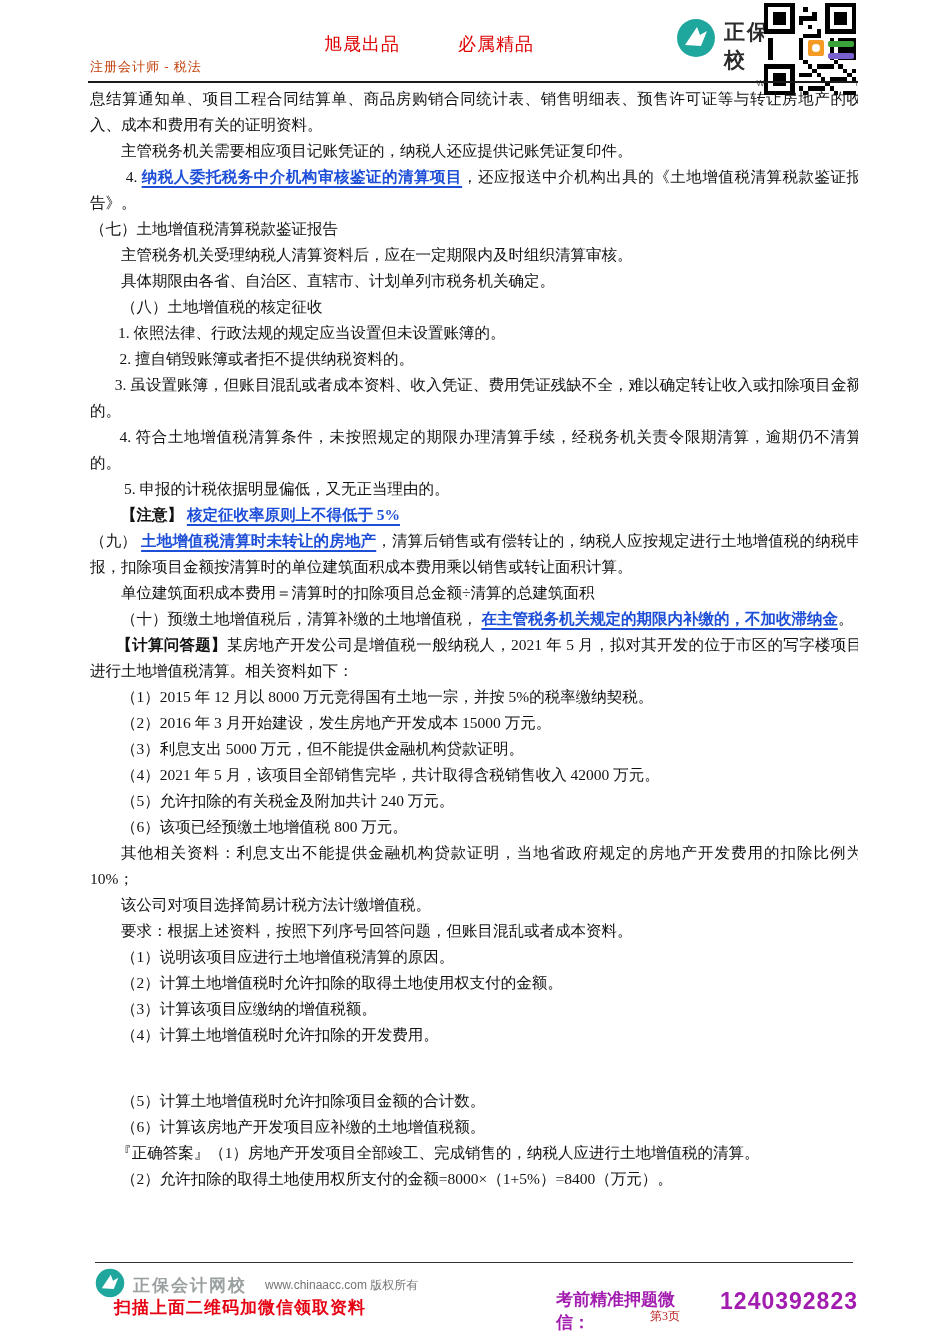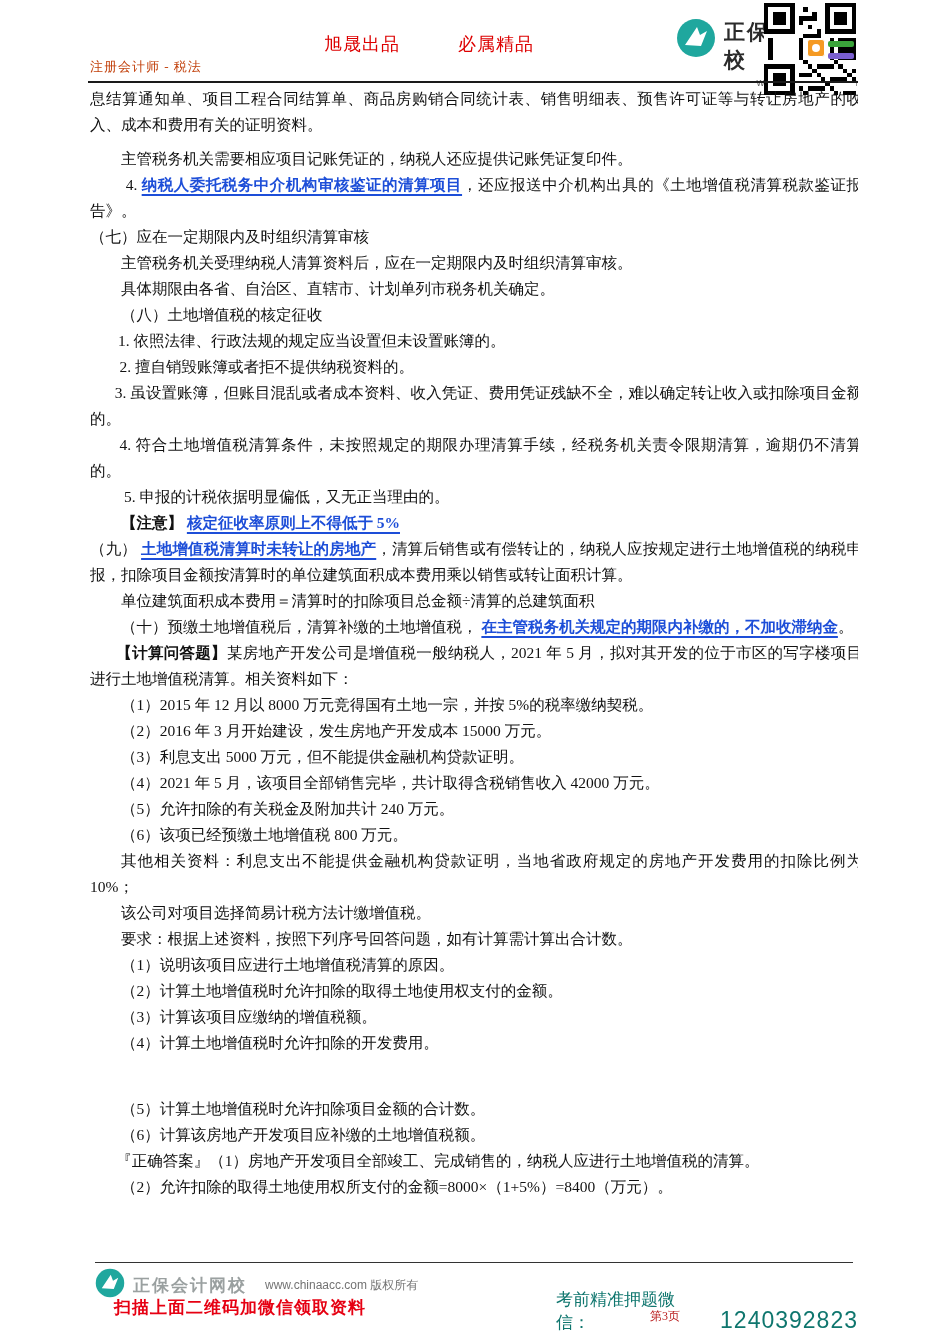--- a/index.html
+++ b/index.html
@@ -115,22 +115,22 @@
     font-family: "Liberation Sans", sans-serif;
   }
   .page-num {
     position: absolute;
     left: 650px; top: 1308px;
     font-size: 12px; color: #b91c1c;
   }
   .push-text {
     position: absolute;
     left: 556px; top: 1288px;
-    display: flex; align-items: flex-end; gap: 12px;
-    color: #0f766e; font-weight: normal;
+    display: flex; align-items: flex-start; gap: 12px;
+    color: #a21caf; font-weight: bold;
     font-family: "Liberation Sans", sans-serif;
     font-size: 17px;
   }
   .push-num { font-size: 23px; letter-spacing: 1px; }
 </style>
 </head>
 <body>
 
 <div class="page">
 
@@ -250,23 +250,23 @@
     <span class="qr-badge"></span>
     <span class="qr-cap qr-cap1"></span>
     <span class="qr-cap qr-cap2"></span>
   </div>
 
   <div class="doc-label">注册会计师 - 税法</div>
   <div class="top-rule"></div>
 
   <main id="doc-body" class="doc-body">
       <p class="para" style="text-indent: 0em;"><span>息结算通知单、项目工程合同结算单、商品房购销合同统计表、销售明细表、预售许可证等与转让房地产的收入、成本和费用有关的证明资料。</span></p>
-      <p class="para" style="text-indent: 2em; margin-top: 8px;"><span>主管税务机关需要相应项目记账凭证的，纳税人还应提供记账凭证复印件。</span></p>
+      <p class="para" style="text-indent: 2em;"><span>主管税务机关需要相应项目记账凭证的，纳税人还应提供记账凭证复印件。</span></p>
       <p class="para" style="text-indent: 2.3em;"><span>4. </span><span class="seg-red">纳税人委托税务中介机构审核鉴证的清算项目</span><span>，还应报送中介机构出具的《土地增值税清算税款鉴证报告》。</span></p>
-      <p class="para" style="text-indent: 0em;"><span>（七）应在一定期限内及时组织清算审核</span></p>
+      <p class="para" style="text-indent: 0em;"><span>（七）土地增值税清算税款鉴证报告</span></p>
       <p class="para" style="text-indent: 2em;"><span>主管税务机关受理纳税人清算资料后，应在一定期限内及时组织清算审核。</span></p>
       <p class="para" style="text-indent: 2em;"><span>具体期限由各省、自治区、直辖市、计划单列市税务机关确定。</span></p>
       <p class="para" style="text-indent: 2em;"><span>（八）土地增值税的核定征收</span></p>
       <p class="para" style="text-indent: 1.8em;"><span>1. 依照法律、行政法规的规定应当设置但未设置账簿的。</span></p>
       <p class="para" style="text-indent: 1.9em;"><span>2. 擅自销毁账簿或者拒不提供纳税资料的。</span></p>
       <p class="para" style="text-indent: 1.6em;"><span>3. 虽设置账簿，但账目混乱或者成本资料、收入凭证、费用凭证残缺不全，难以确定转让收入或扣除项目金额的。</span></p>
       <p class="para" style="text-indent: 1.9em;"><span>4. 符合土地增值税清算条件，未按照规定的期限办理清算手续，经税务机关责令限期清算，逾期仍不清算的。</span></p>
       <p class="para" style="text-indent: 2.2em;"><span>5. 申报的计税依据明显偏低，又无正当理由的。</span></p>
       <p class="para" style="text-indent: 2em;"><span class="seg-bold">【注意】 </span><span class="seg-red">核定征收率原则上不得低于 5%</span></p>
       <p class="para" style="text-indent: 0em;"><span>（九） </span><span class="seg-red">土地增值税清算时未转让的房地产</span><span>，清算后销售或有偿转让的，纳税人应按规定进行土地增值税的纳税申报，扣除项目金额按清算时的单位建筑面积成本费用乘以销售或转让面积计算。</span></p>
@@ -274,21 +274,21 @@
       <p class="para" style="text-indent: 2em;"><span>（十）预缴土地增值税后，清算补缴的土地增值税， </span><span class="seg-red">在主管税务机关规定的期限内补缴的，不加收滞纳金</span><span>。</span></p>
       <p class="para" style="text-indent: 1.7em;"><span class="seg-bold">【计算问答题】</span><span>某房地产开发公司是增值税一般纳税人，2021 年 5 月，拟对其开发的位于市区的写字楼项目进行土地增值税清算。相关资料如下：</span></p>
       <p class="para" style="text-indent: 2em;"><span>（1）2015 年 12 月以 8000 万元竞得国有土地一宗，并按 5%的税率缴纳契税。</span></p>
       <p class="para" style="text-indent: 2em;"><span>（2）2016 年 3 月开始建设，发生房地产开发成本 15000 万元。</span></p>
       <p class="para" style="text-indent: 2em;"><span>（3）利息支出 5000 万元，但不能提供金融机构贷款证明。</span></p>
       <p class="para" style="text-indent: 2em;"><span>（4）2021 年 5 月，该项目全部销售完毕，共计取得含税销售收入 42000 万元。</span></p>
       <p class="para" style="text-indent: 2em;"><span>（5）允许扣除的有关税金及附加共计 240 万元。</span></p>
       <p class="para" style="text-indent: 2em;"><span>（6）该项已经预缴土地增值税 800 万元。</span></p>
       <p class="para" style="text-indent: 2em;"><span>其他相关资料：利息支出不能提供金融机构贷款证明，当地省政府规定的房地产开发费用的扣除比例为 10%；</span></p>
       <p class="para" style="text-indent: 2em;"><span>该公司对项目选择简易计税方法计缴增值税。</span></p>
-      <p class="para" style="text-indent: 2em;"><span>要求：根据上述资料，按照下列序号回答问题，如有计算需计算出合计数。</span></p>
+      <p class="para" style="text-indent: 2em;"><span>要求：根据上述资料，按照下列序号回答问题，但账目混乱或者成本资料。</span></p>
       <p class="para" style="text-indent: 2em;"><span>（1）说明该项目应进行土地增值税清算的原因。</span></p>
       <p class="para" style="text-indent: 2em;"><span>（2）计算土地增值税时允许扣除的取得土地使用权支付的金额。</span></p>
       <p class="para" style="text-indent: 2em;"><span>（3）计算该项目应缴纳的增值税额。</span></p>
       <p class="para" style="text-indent: 2em;"><span>（4）计算土地增值税时允许扣除的开发费用。</span></p>
       <p class="para" style="text-indent: 2em; margin-top: 40px;"><span>（5）计算土地增值税时允许扣除项目金额的合计数。</span></p>
       <p class="para" style="text-indent: 2em;"><span>（6）计算该房地产开发项目应补缴的土地增值税额。</span></p>
       <p class="para" style="text-indent: 1.7em;"><span>『正确答案』（1）房地产开发项目全部竣工、完成销售的，纳税人应进行土地增值税的清算。</span></p>
       <p class="para" style="text-indent: 2em;"><span>（2）允许扣除的取得土地使用权所支付的金额=8000×（1+5%）=8400（万元）。</span></p>
       <p class="para" style="text-indent: 2em; margin-top: 24px;"><span>（3）应缴纳的增值税=42000÷（1+5%）×5%=2000（万元）。</span></p>
     </main>

